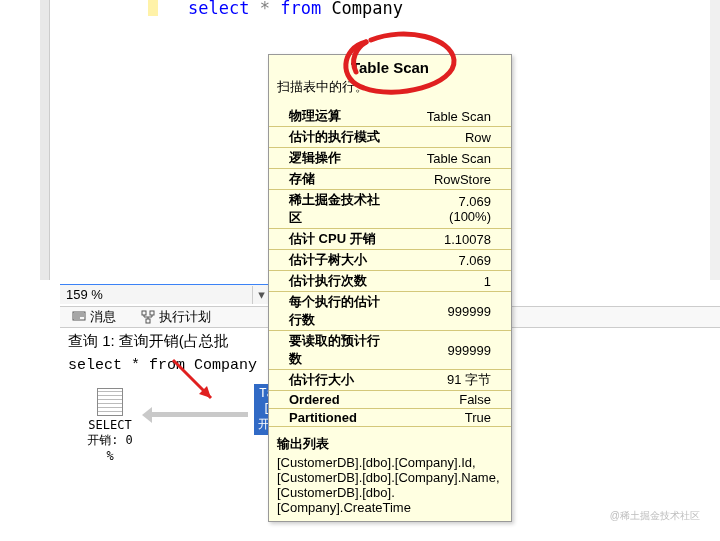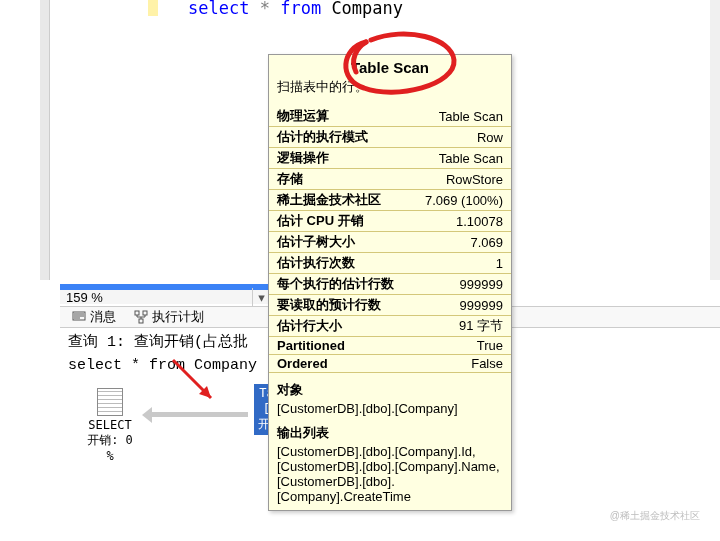--- a/index.html
+++ b/index.html
@@ -38,53 +38,53 @@
     }
     .kw-select { color: #0000FF; }
     .kw-star { color: #808080; }
     .kw-from { color: #0000FF; }
     .kw-ident { color: #000; }
     .zoom-row {
       position: absolute;
       left: 60px; top: 284px;
       width: 210px; height: 20px;
       display: flex; align-items: center;
-      border-top: 6px solid #3b82f6;
+      border-top: 1px solid #3b82f6;
       background: #f5f5f5;
       font-size: 13px;
       gap: 12px;
     }
     .zoom-val { padding-left: 6px; flex: 1; }
     .zoom-drop {
       width: 18px; height: 18px;
       border-left: 1px solid #ccc;
       display: flex; align-items: center; justify-content: center;
       color: #555;
     }
     .tab-row {
       position: absolute;
       left: 60px; top: 306px;
       width: 660px; height: 22px;
       display: flex; align-items: center;
       border-top: 1px solid #ccc;
       border-bottom: 1px solid #ccc;
       background: #f8f8f8;
       font-size: 13px;
-      gap: 6px;
+      gap: 13px;
       padding-left: 6px;
     }
     .tab-item { display: flex; align-items: center; gap: 4px; padding: 2px 6px; }
     .tab-icon { width: 14px; height: 14px; display: inline-block; }
     .results-area {
       position: absolute;
       left: 60px; top: 328px;
       width: 660px;
     }
     .query-header {
-      font-family: Liberation Mono, monospace;
+      font-family: Liberation Sans, sans-serif;
       font-size: 15px;
       padding: 4px 8px;
     }
     .query-sql {
       font-family: 'Courier New', monospace;
       font-size: 15px;
       padding: 2px 8px;
     }
     .plan-diagram {
       position: relative;
@@ -170,21 +170,21 @@
     .tooltip-sub {
       padding: 0 8px 10px;
       font-size: 13px;
     }
     .tooltip-table {
       width: 100%;
       border-collapse: collapse;
     }
     .tooltip-table td {
       border-bottom: 1px solid #d4c87a;
-      padding: 1px 8px;
+      padding: 1px 20px;
       font-size: 13px;
       margin-left: 28px;
     }
     .tooltip-table td:first-child { font-weight: bold; }
     .tooltip-table td:last-child { text-align: right; }
     .tooltip-section {
       padding: 8px 8px 0;
     }
     .tooltip-section-title { font-weight: bold; }
     .tooltip-section-val { padding-top: 2px; }
@@ -323,33 +323,29 @@
         </tr>
         <tr>
           <td>要读取的预计行数</td>
           <td>999999</td>
         </tr>
         <tr>
           <td>估计行大小</td>
           <td>91 字节</td>
         </tr>
         <tr>
+          <td>Ordered</td>
+          <td>False</td>
+        </tr>
+        <tr>
           <td>Partitioned</td>
           <td>True</td>
         </tr>
-        <tr>
-          <td>Ordered</td>
-          <td>False</td>
-        </tr>
       </tbody>
   </table>
-  <div class="tooltip-section">
-    <div class="tooltip-section-title">对象</div>
-    <div class="tooltip-section-val">[CustomerDB].[dbo].[Company]</div>
-  </div>
   <div class="tooltip-section">
     <div class="tooltip-section-title">输出列表</div>
     <div class="tooltip-section-val">[CustomerDB].[dbo].[Company].Id, [CustomerDB].[dbo].[Company].Name, [CustomerDB].[dbo].[Company].CreateTime</div>
   </div>
 </div>
 
 <svg class="red-circle" viewBox="0 0 128 70">
   <path d="M 30 12 C 5 18, 2 50, 28 58 C 60 70, 120 55, 118 30 C 116 8, 70 -4, 35 10" fill="none" stroke="#E02020" stroke-width="5" stroke-linecap="round"></path>
   <path d="M 30 12 C 20 18, 14 30, 20 42" fill="none" stroke="#E02020" stroke-width="5" stroke-linecap="round"></path>
 </svg>

